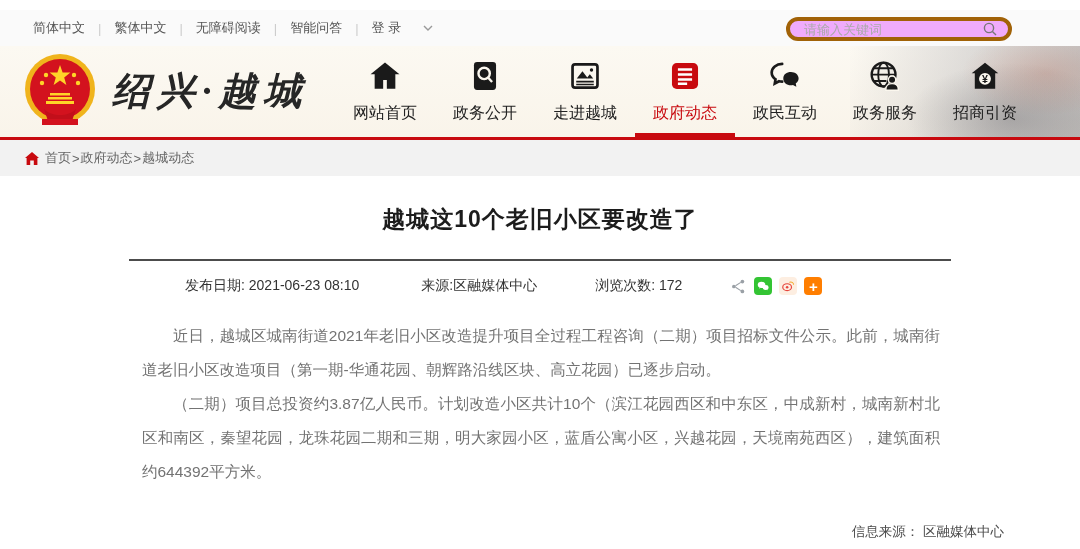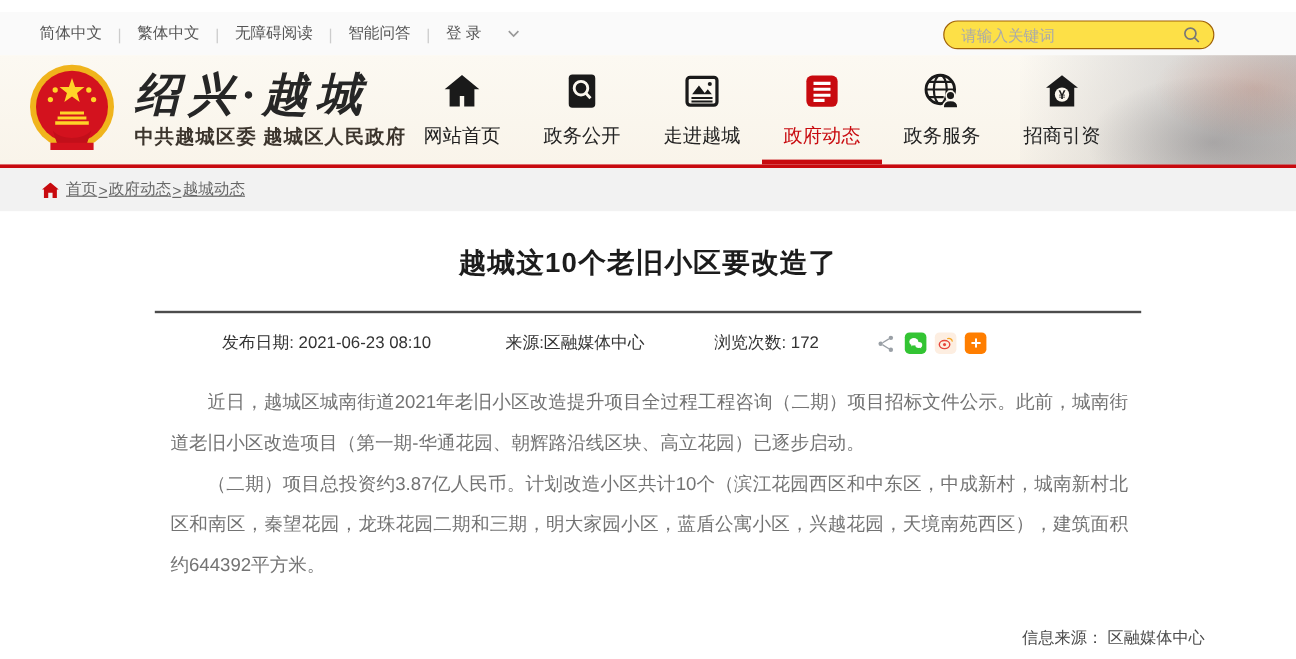--- a/index.html
+++ b/index.html
@@ -5,21 +5,21 @@
   * { margin:0; padding:0; box-sizing:border-box; }
   html,body { background:#fff; }
   body { font-family:"Liberation Sans","DejaVu Sans",sans-serif; }
   .page { position:relative; width:1080px; height:549px; background:#fff; overflow:hidden; margin:10px auto; }
 
   
   .topbar { position:relative; height:36px; background:#fafafa; display:flex; align-items:center; padding-left:33px; font-size:13px; color:#555; }
   .topbar a { color:#555; text-decoration:none; cursor:pointer; }
   .topbar .sep { color:#ccc; margin:0 13px; }
   .topbar .caret { margin-left:22px; display:inline-flex; }
-  .searchbox { position:absolute; right:68px; top:7px; width:226px; height:24px; background:#fde047; border:1px solid #a16207; border-radius:13px; display:flex; align-items:center; padding:0 10px 0 14px; }
+  .searchbox { position:absolute; right:68px; top:7px; width:226px; height:24px; background:#f0abfc; border:4px solid #a16207; border-radius:13px; display:flex; align-items:center; padding:0 10px 0 14px; }
   .searchbox input { flex:1; border:none; outline:none; font-size:13px; color:#333; background:transparent; font-family:inherit; }
   .searchbox input::placeholder { color:#aaa; }
 
   
   .header { position:relative; height:94px; background:linear-gradient(180deg,#fcf9f2 0%,#f9f4ea 100%); border-bottom:3px solid #c80a0f; }
   .header .watercolor { position:absolute; right:0; top:0; width:230px; height:100%;
       background:
         radial-gradient(120px 60px at 85% 30%, rgba(180,60,30,.18), transparent 70%),
         radial-gradient(150px 80px at 70% 80%, rgba(60,60,70,.28), transparent 70%),
         linear-gradient(100deg, transparent 0%, rgba(130,130,140,.22) 45%, rgba(90,90,100,.35) 100%);
@@ -32,21 +32,21 @@
 
   .nav { position:absolute; left:335px; bottom:0; display:flex; height:100%; align-items:flex-end; }
   .nav-item { width:100px; display:flex; flex-direction:column; align-items:center; justify-content:flex-end; gap:9px; padding-bottom:9px; border-bottom:4px solid transparent; color:#1a1a1a; cursor:pointer; }
   .nav-item .nicon { width:37px; height:37px; display:flex; align-items:center; justify-content:center; }
   .nav-item .nicon svg { width:34px; height:34px; }
   .nav-label { font-size:16px; color:#222; white-space:nowrap; }
   .nav-item.active { border-bottom-color:#c80a0f; color:#c80a0f; }
   .nav-item.active .nav-label { color:#c80a0f; }
 
   
-  .crumbbar { height:36px; background:#f2f2f2; display:flex; align-items:center; padding-left:35px; font-size:13px; color:#666;text-decoration:underline; }
+  .crumbbar { height:36px; background:#f2f2f2; display:flex; align-items:center; padding-left:25px; font-size:13px; color:#666; }
   .crumbbar .bc-home { display:inline-flex; margin-right:6px; }
   .crumbbar a { color:#666; text-decoration:none; cursor:pointer; }
   .crumbbar .bc-sep { margin:0 1px; }
 
   
   .article { padding-top:28px; }
   .a-title { text-align:center; font-size:23px; font-weight:bold; color:#1c1c1c; letter-spacing:1px; }
   .a-divider { width:822px; margin:24px auto 0; border-top:2px solid #4c4c4c; }
   .a-meta { display:flex; align-items:center; margin:16px 0 0 185px; font-size:14px; color:#333; }
   .a-meta .m-item { white-space:nowrap; }
@@ -101,21 +101,20 @@
         <circle cx="24" cy="26" r="2.2" fill="#ffd428"></circle>
           <circle cx="52" cy="26" r="2.2" fill="#ffd428"></circle>
         <circle cx="20" cy="34" r="2.2" fill="#ffd428"></circle>
           <circle cx="56" cy="34" r="2.2" fill="#ffd428"></circle>
         <path d="M24 52h28v3H24zM26 48h24v2.5H26zM28 44h20v2.5H28z" fill="#ffd428"></path>
         <path d="M22 60c4 4 10 6 16 6s12-2 16-6l-4 12H26z" fill="#c20f1a"></path>
         <path d="M20 70h36v6H20z" fill="#d3121e"></path>
       </svg>
       <div class="brand-text">
         <div class="brand-title">绍兴·越城</div>
-        <div class="brand-sub">中共越城区委 越城区人民政府</div>
       </div>
     </div>
 
     <div class="nav">
       <div class="nav-item">
         <span class="nicon">
           <svg viewBox="0 0 24 24">
               <path d="M12 2.5L1.8 10.8h2.9V21h6v-6.2h2.6V21h6V10.8h2.9z" fill="currentColor"></path>
             </svg>
         </span>
@@ -143,20 +142,29 @@
         <span class="nav-label">走进越城</span>
       </div>
       <div class="nav-item active">
         <span class="nicon">
           <svg viewBox="0 0 24 24">
               <rect x="2.8" y="2.8" width="18.4" height="18.4" rx="3.4" fill="currentColor"></rect>
               <path d="M7 7.4h10M7 10.9h10M7 14.4h10M7 17.4h6.5" stroke="#fff" stroke-width="1.8"></path>
             </svg>
         </span>
         <span class="nav-label">政府动态</span>
+      </div>
+      <div class="nav-item">
+        <span class="nicon">
+          <svg viewBox="0 0 24 24">
+              <path d="M10 3.5C5.9 3.5 2.6 6.2 2.6 9.6c0 1.9 1 3.6 2.7 4.7l-.5 3 3-1.6c.7.2 1.4.3 2.2.3" fill="none" stroke="currentColor" stroke-width="1.9" stroke-linecap="round"></path>
+              <path d="M16.2 9.2c3 0 5.4 2 5.4 4.5 0 1.4-.8 2.7-2 3.5l.4 2.4-2.4-1.3c-.5.1-.9.2-1.4.2-3 0-5.4-2-5.4-4.8s2.4-4.5 5.4-4.5z" fill="currentColor"></path>
+            </svg>
+        </span>
+        <span class="nav-label">政民互动</span>
       </div>
       <div class="nav-item">
         <span class="nicon">
           <svg viewBox="0 0 24 24">
               <circle cx="11" cy="11" r="8.4" fill="none" stroke="currentColor" stroke-width="1.7"></circle>
               <ellipse cx="11" cy="11" rx="3.8" ry="8.4" fill="none" stroke="currentColor" stroke-width="1.3"></ellipse>
               <path d="M2.8 11h16.4M4 6.5h14M4 15.5h9" stroke="currentColor" stroke-width="1.3"></path>
               <circle cx="17" cy="14.6" r="2.6" fill="currentColor" stroke="#fbf7ee" stroke-width="1"></circle>
               <path d="M12.6 21.4c0-2.6 2-4 4.4-4s4.4 1.4 4.4 4v.6h-8.8z" fill="currentColor" stroke="#fbf7ee" stroke-width="1"></path>
             </svg>

